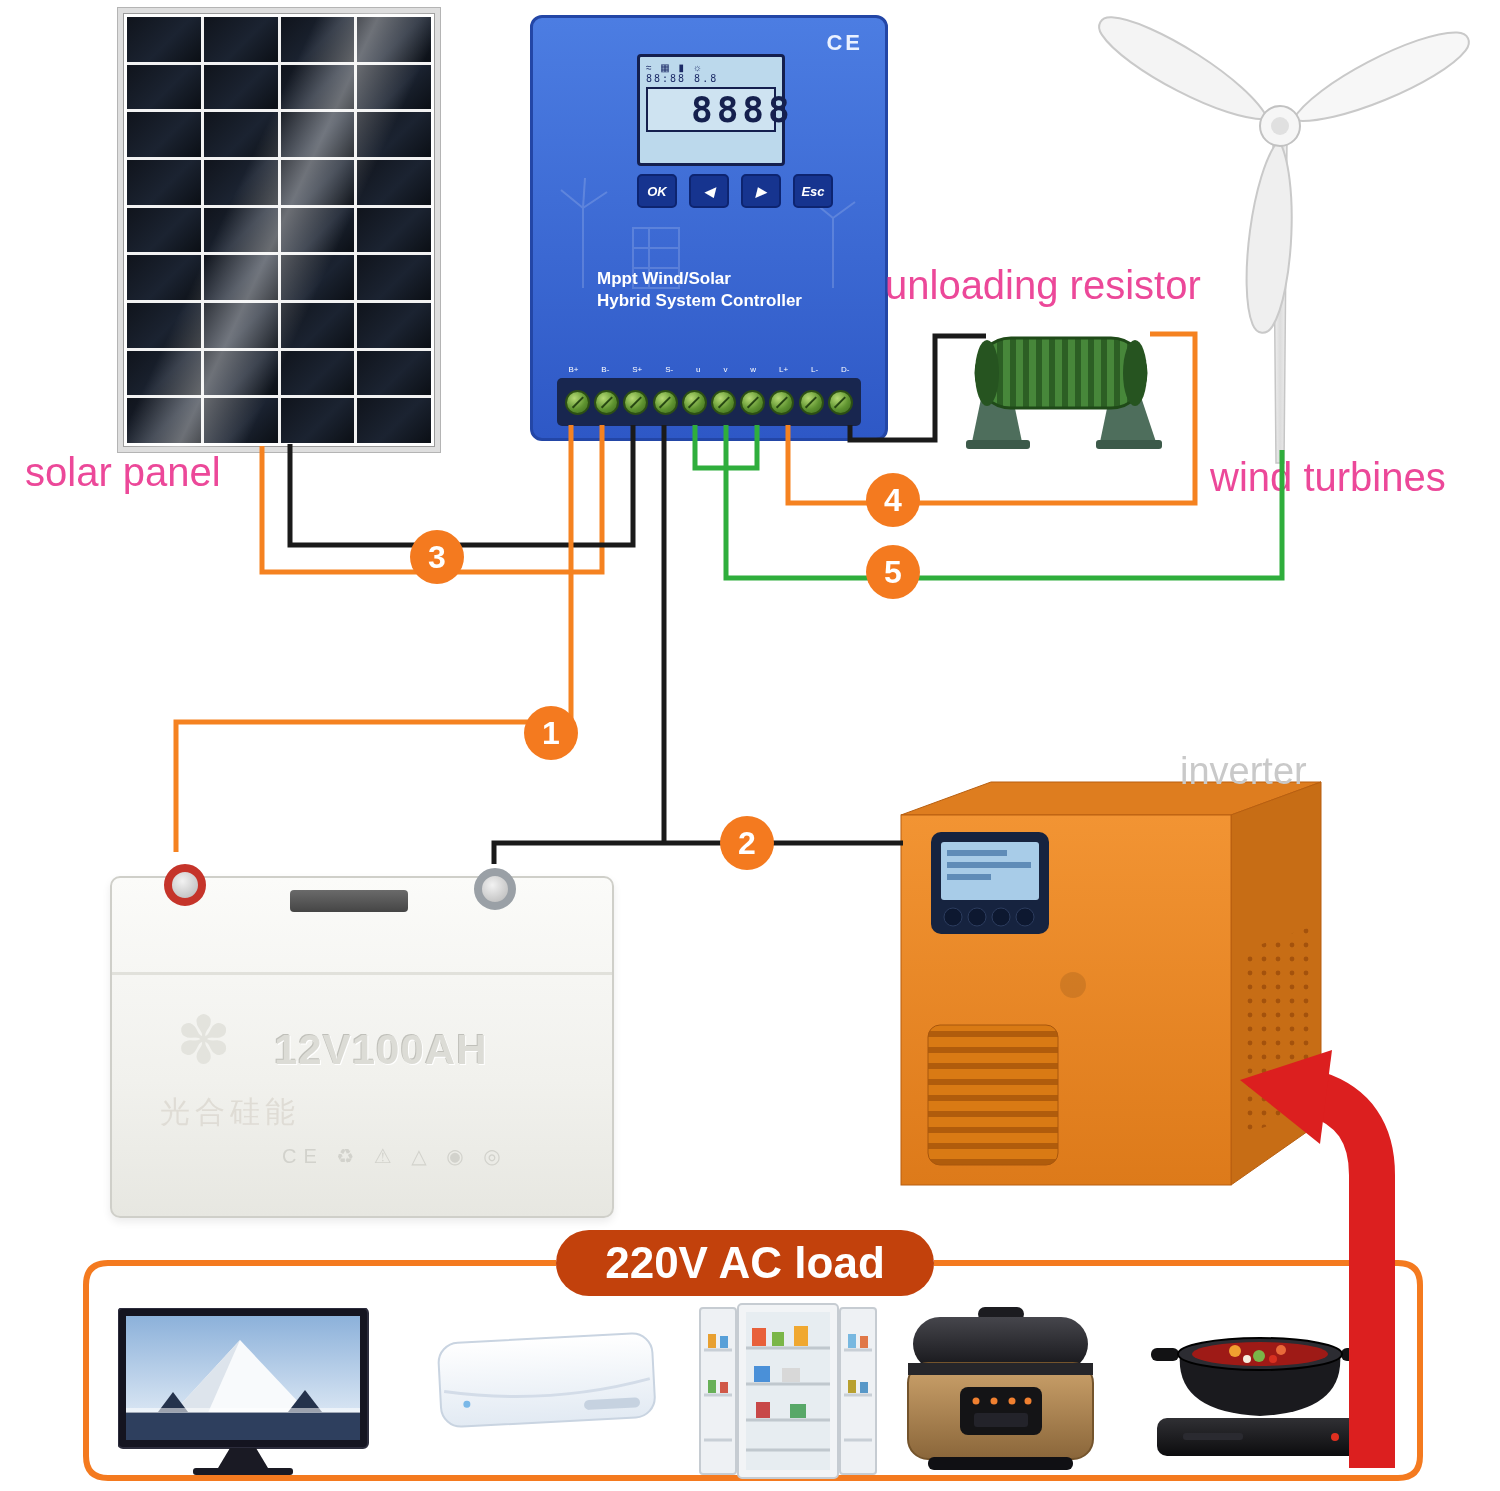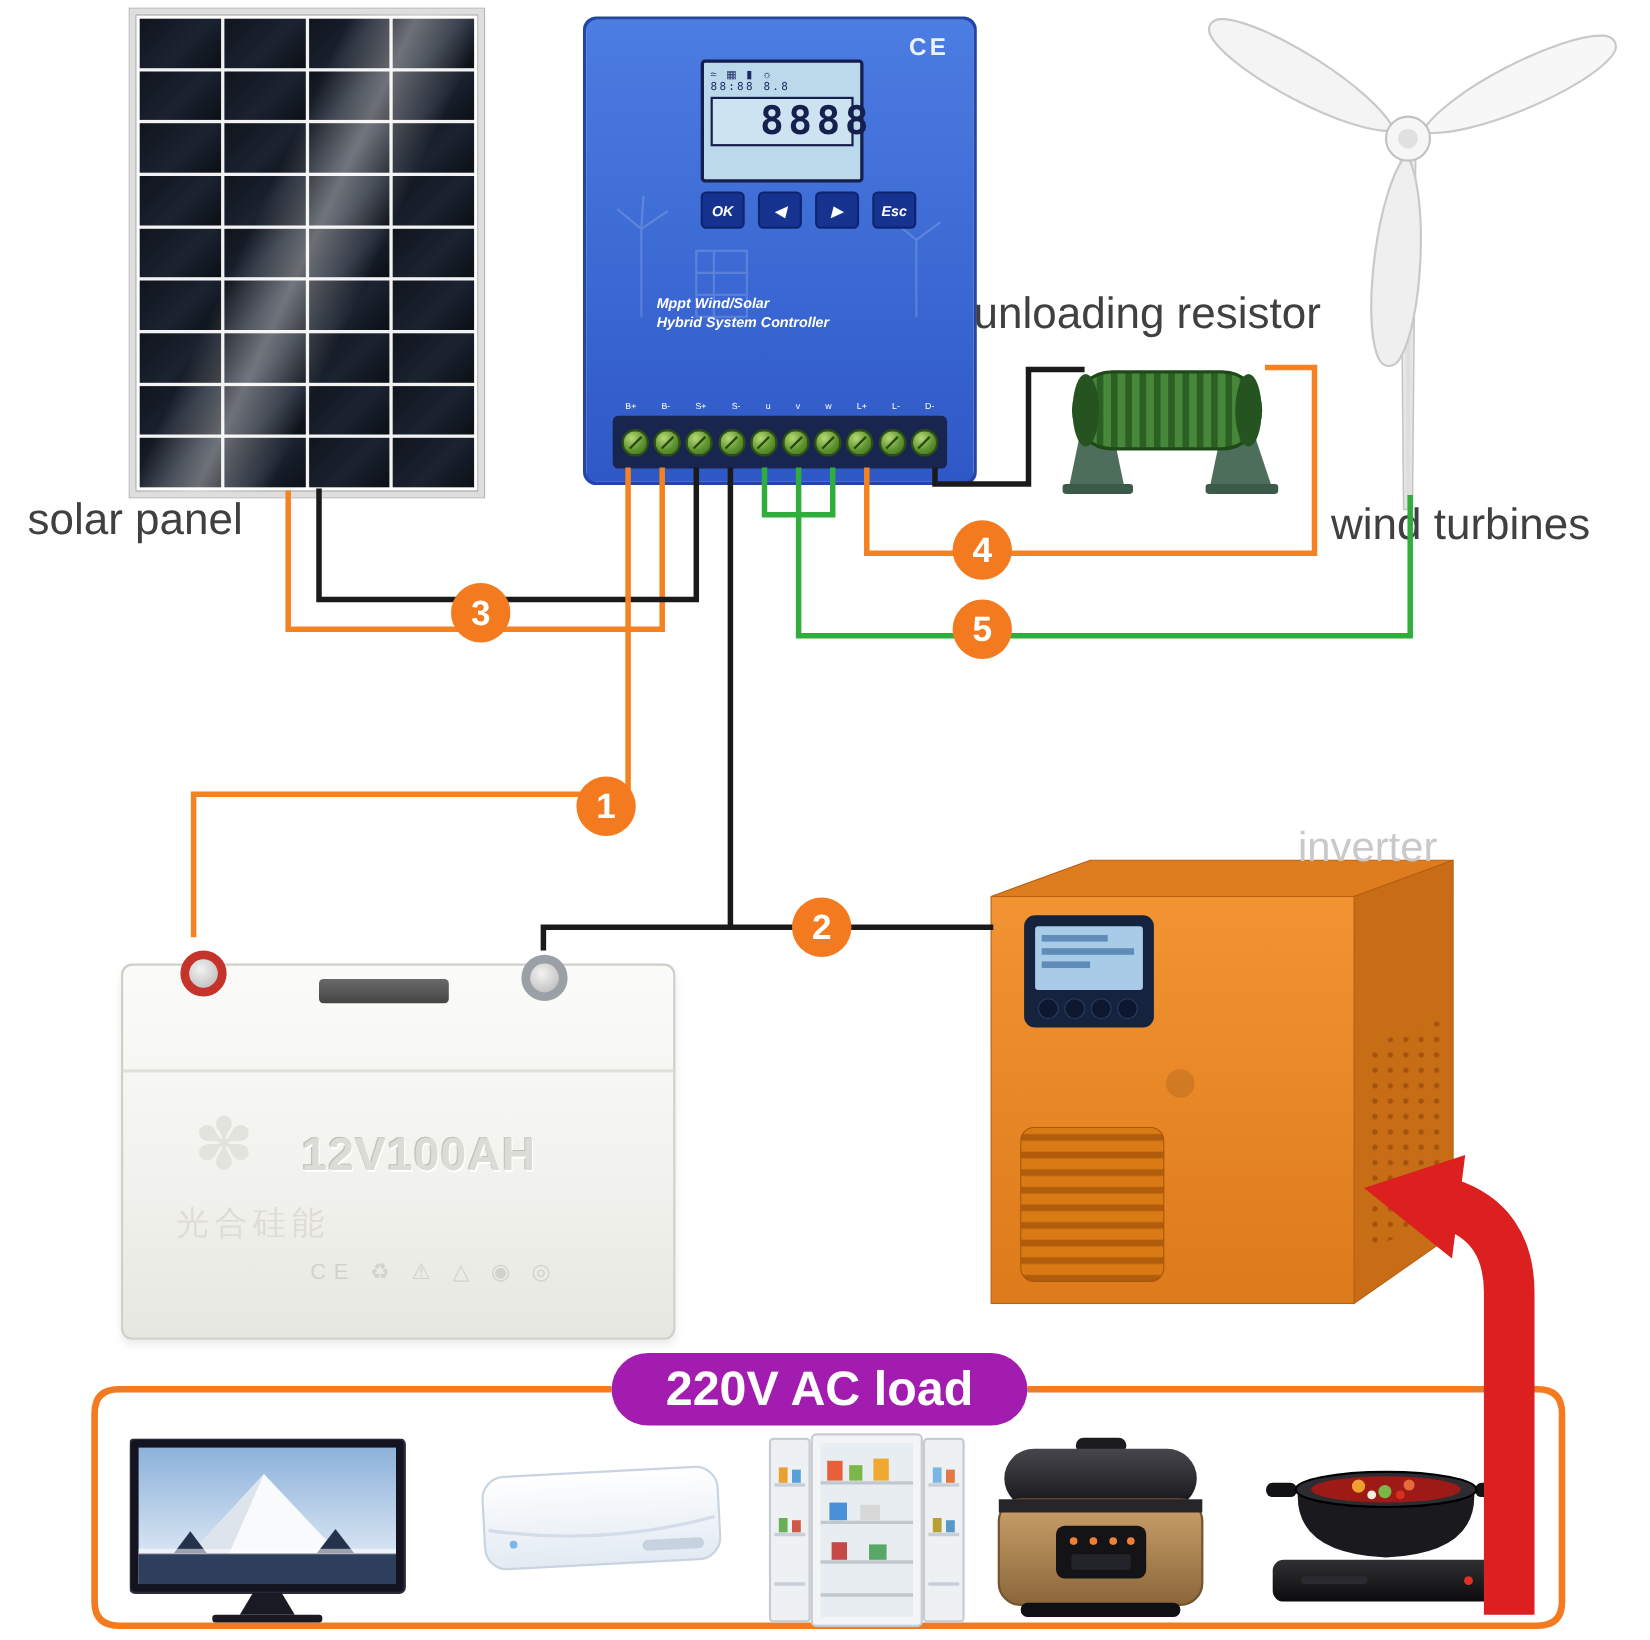--- a/index.html
+++ b/index.html
@@ -1,20 +1,20 @@
 <!DOCTYPE html>
 <html><head>
 <meta charset="utf-8">
 <style>
   html,body{margin:0;padding:0;background:#fff;}
   .canvas{position:relative;width:1500px;height:1491px;background:#ffffff;overflow:hidden;
           font-family:"Liberation Sans",sans-serif;color:#141414;}
   svg{display:block;}
   .layer{position:absolute;left:0;top:0;pointer-events:none;}
-  .comp-label{position:absolute;font-size:40px;color:#404040;white-space:nowrap;z-index:4;}
+  .comp-label{position:absolute;font-size:40px;color:#ec4899;white-space:nowrap;z-index:4;}
 
   
   .solar{position:absolute;left:118px;top:8px;width:312px;height:434px;background:#fff;
          border:5px solid #dedede;box-shadow:0 0 0 1px #b4b4b4, inset 0 0 0 1px #9a9a9a;z-index:2;}
   .solar-cells{position:absolute;inset:4px;display:grid;grid-template-columns:repeat(4,1fr);
          grid-template-rows:repeat(9,1fr);gap:3px;background:#f2f2f2;}
   .solar-cells>div{background:linear-gradient(135deg,#10141c 0%,#1b2331 55%,#0b0f15 100%);}
   .solar-gloss{position:absolute;inset:0;z-index:2;
          background:linear-gradient(115deg,rgba(255,255,255,0) 38%,rgba(255,255,255,.38) 50%,rgba(255,255,255,0) 63%);}
 
@@ -25,21 +25,21 @@
   .lcd{position:absolute;left:104px;top:36px;width:148px;height:112px;background:#bcd9ec;
          border:3px solid #141f4e;border-radius:4px;padding:5px 6px;box-sizing:border-box;}
   .lcd-icons{font-size:10px;color:#1b2a66;letter-spacing:3px;}
   .lcd-row2{font-size:10px;color:#1b2a66;letter-spacing:2px;font-family:"DejaVu Sans Mono",monospace;}
   .lcd-value{margin-top:3px;border:2px solid #141f4e;background:rgba(255,255,255,.28);
          font-family:"DejaVu Sans Mono",monospace;font-weight:bold;font-size:36px;line-height:1.15;
          color:#15204e;text-align:center;letter-spacing:4px;padding-left:43px;}
   .ctrl-btns{position:absolute;left:104px;top:156px;display:flex;gap:12px;font-style:italic;}
   .ctrl-btn{width:36px;height:30px;background:#16348f;border:2px solid #0d2470;border-radius:5px;
          color:#fff;font-size:13px;font-weight:bold;display:flex;align-items:center;justify-content:center;}
-  .ctrl-title{position:absolute;left:64px;top:250px;color:#fff;font-weight:bold;font-size:13px;line-height:1.3;font-style:italic;}
+  .ctrl-title{position:absolute;left:64px;top:250px;color:#fff;font-weight:bold;font-size:17px;line-height:1.3;}
   .ctrl-note{position:absolute;left:64px;top:298px;color:#eef3ff;font-size:9.5px;line-height:1.4;width:235px;}
   .term-labels{position:absolute;left:24px;top:347px;width:304px;display:flex;justify-content:space-around;
          color:#fff;font-size:8px;}
   .term-strip{position:absolute;left:24px;top:360px;width:304px;height:48px;background:#18264f;
          border-radius:5px;display:flex;align-items:center;justify-content:space-around;
          padding:0 6px;box-sizing:border-box;}
   .screw{width:21px;height:21px;border-radius:50%;border:2px solid #2c4f14;position:relative;
          background:radial-gradient(circle at 35% 30%,#b5da74,#5f9430 55%,#3c671c);}
   .screw::before{content:"";position:absolute;left:50%;top:15%;bottom:15%;width:2px;margin-left:-1px;
          background:#274812;transform:rotate(45deg);}
@@ -67,21 +67,21 @@
   .inverter-label{position:absolute;left:1180px;top:750px;font-size:38px;color:#c9c9c9;z-index:3;}
 
   
   .turbine{position:absolute;left:1040px;top:8px;width:440px;height:460px;z-index:1;}
   .resistor{position:absolute;left:958px;top:322px;width:215px;height:135px;z-index:2;}
 
   
   .badge{position:absolute;width:54px;height:54px;border-radius:50%;background:#f47a1f;color:#fff;
          font-size:32px;font-weight:bold;display:flex;align-items:center;justify-content:center;z-index:6;}
   .banner{position:absolute;left:556px;top:1230px;width:378px;height:66px;border-radius:34px;
-         background:#a21caf;color:#fff;font-size:44px;font-weight:bold;display:flex;
+         background:#c2410c;color:#fff;font-size:44px;font-weight:bold;display:flex;
          align-items:center;justify-content:center;z-index:4;}
 
   
   .appliance{position:absolute;z-index:3;}
   .ac-tilt{transform:rotate(-3deg);}
 </style>
 </head>
 <body>
 
 <div class="canvas">

